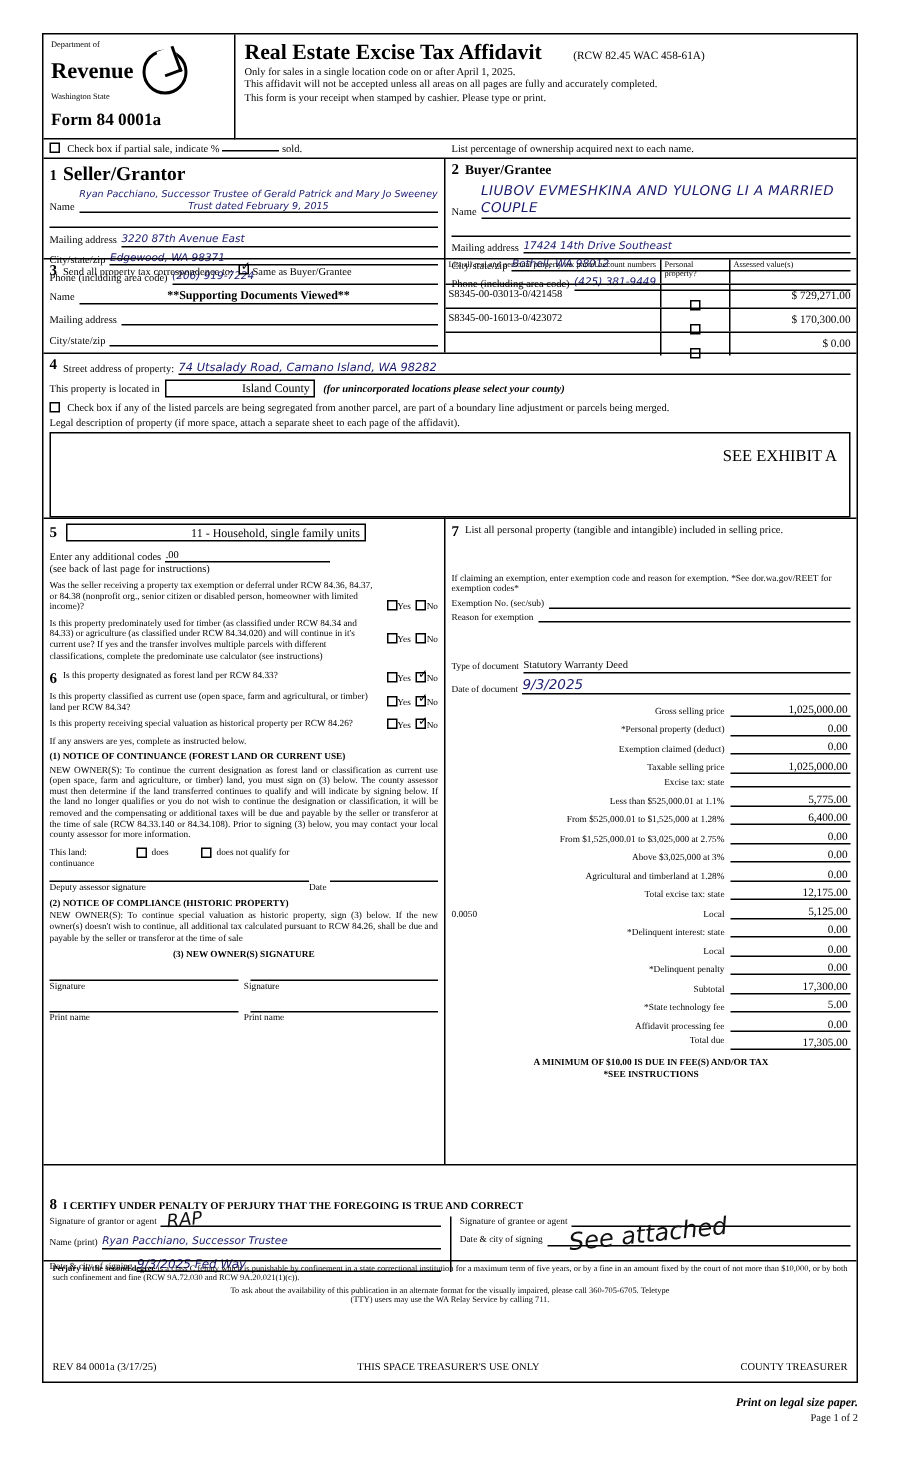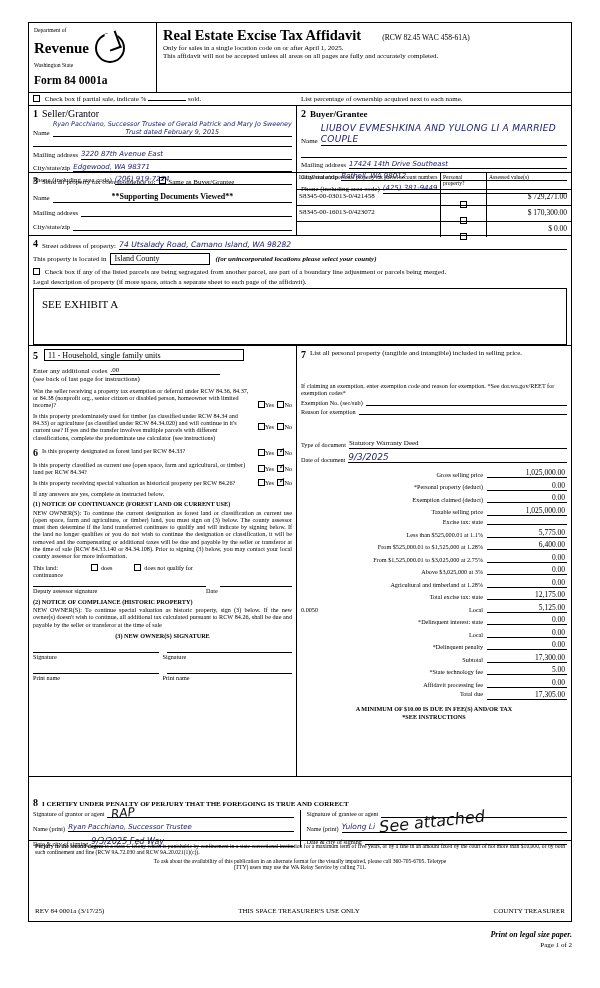--- a/index.html
+++ b/index.html
@@ -15,21 +15,21 @@
   .cb{display:inline-block;width:7px;height:7px;border:1px solid #000;vertical-align:-1px;box-sizing:border-box;position:relative;}
   .cb.checked::after{content:"\2713";position:absolute;left:0.2px;top:-3px;font-size:8px;line-height:8px;}
   .secnum{font-weight:bold;font-size:10px;}
   .hdr-left{position:absolute;left:0;top:0;width:128px;height:70px;border-right:1.5px solid #000;border-bottom:1.5px solid #000;box-sizing:border-box;}
   .hdr-right{position:absolute;left:128px;top:0;right:0;height:70px;border-bottom:1.5px solid #000;box-sizing:border-box;padding:4px 6px;}
   .title{font-size:14.5px;font-weight:bold;font-family:"Liberation Serif", serif;}
   .rcw{font-size:7.5px;}
   .logo-circle{width:26px;height:26px;border-radius:50%;border:2.5px solid #000;position:relative;display:inline-block;}
   .logo-circle::after{content:"";position:absolute;left:10px;top:-3px;width:10px;height:16px;border-right:2.5px solid #000;border-bottom:2.5px solid #000;transform:rotate(-20deg);background:#fff;}
   .lineblank{border-bottom:1px solid #000;flex:1;}
-  .boxed{border:1px solid #000;box-sizing:border-box;}
+  .boxed{border:1px solid #000;box-sizing:border-box;text-align:right;}
   .money{text-align:right;font-size:7.5px;}
   .footer-note{position:absolute;left:28px;top:930px;width:544px;font-size:6.5px;}
   .sig-script{font-family:"DejaVu Sans", sans-serif;font-style:italic;font-size:13px;color:#111;transform:rotate(-6deg);display:inline-block;}
 </style>
 </head>
 <body>
 
 <div class="page">
   <div class="sheet">
 
@@ -44,36 +44,37 @@
         <div style="font-size:11.5px;font-weight:bold;margin-top:5px;">Form 84 0001a</div>
       </div>
     </div>
     <div class="hdr-right">
       <div style="display:flex;align-items:baseline;">
         <span class="title">Real Estate Excise Tax Affidavit</span>
         <span class="rcw" style="margin-left:21px;">(RCW 82.45 WAC 458-61A)</span>
       </div>
       <div class="sm" style="margin-top:0;">Only for sales in a single location code on or after April 1, 2025.</div>
       <div class="sm">This affidavit will not be accepted unless all areas on all pages are fully and accurately completed.</div>
+      <div class="sm">This form is your receipt when stamped by cashier. Please type or print.</div>
     </div>
 
     <div style="position:absolute;left:0;top:70px;width:100%;height:13px;border-bottom:1px solid #000;box-sizing:border-box;">
       <div style="position:absolute;left:4px;top:2px;" class="sm">
         <span class="cb"></span>
         <span style="margin-left:3px;">Check box if partial sale, indicate %</span>
         <span style="display:inline-block;width:38px;border-bottom:1px solid #000;"></span>
         <span>sold.</span>
       </div>
       <div style="position:absolute;left:272px;top:2px;" class="sm">List percentage of ownership acquired next to each name.</div>
     </div>
 
     <div style="position:absolute;left:0;top:83px;width:268px;height:66px;border-right:1px solid #000;box-sizing:border-box;padding:2px 4px;">
       <div style="display:flex;align-items:baseline;">
         <span class="secnum">1</span>
-        <span style="font-size:10px;font-weight:normal;margin-left:4px;">Seller/Grantor</span>
+        <span style="font-size:13px;font-weight:bold;margin-left:4px;">Seller/Grantor</span>
       </div>
       <div class="row sm" style="margin-top:2px;">
         <span>Name</span>
         <span class="lineblank hand" style="margin-left:3px;font-size:6.4px;text-align:center;">Ryan Pacchiano, Successor Trustee of Gerald Patrick and Mary Jo Sweeney Trust dated February 9, 2015</span>
       </div>
       <div style="height:9px;border-bottom:1px solid #000;"></div>
       <div class="row sm" style="margin-top:3px;">
         <span>Mailing address</span>
         <span class="lineblank hand" style="margin-left:3px;font-size:7px;">3220 87th Avenue East</span>
       </div>
@@ -410,24 +411,20 @@
             <span>Date &amp; city of signing</span>
             <span class="lineblank hand" style="margin-left:3px;font-size:8px;">9/3/2025  Fed Way</span>
           </div>
         </div>
         <div style="flex:1;padding-left:6px;position:relative;">
           <div class="tiny row">
             <span>Signature of grantee or agent</span>
             <span class="lineblank" style="margin-left:3px;"></span>
           </div>
           <div class="tiny row" style="margin-top:5px;">
-            <span>Name (print)</span>
-            <span class="lineblank hand" style="margin-left:3px;font-size:7.5px;">Yulong Li</span>
-          </div>
-          <div class="tiny row" style="margin-top:5px;">
             <span>Date &amp; city of signing</span>
             <span class="lineblank" style="margin-left:3px;"></span>
           </div>
           <div class="sig-script" style="position:absolute;left:78px;top:2px;font-size:16px;">See attached</div>
         </div>
       </div>
     </div>
 
     <div style="position:absolute;left:0;top:817px;width:100%;border-top:1px solid #000;box-sizing:border-box;padding:2px 6px;">
       <div class="xtiny" style="text-align:justify;">

